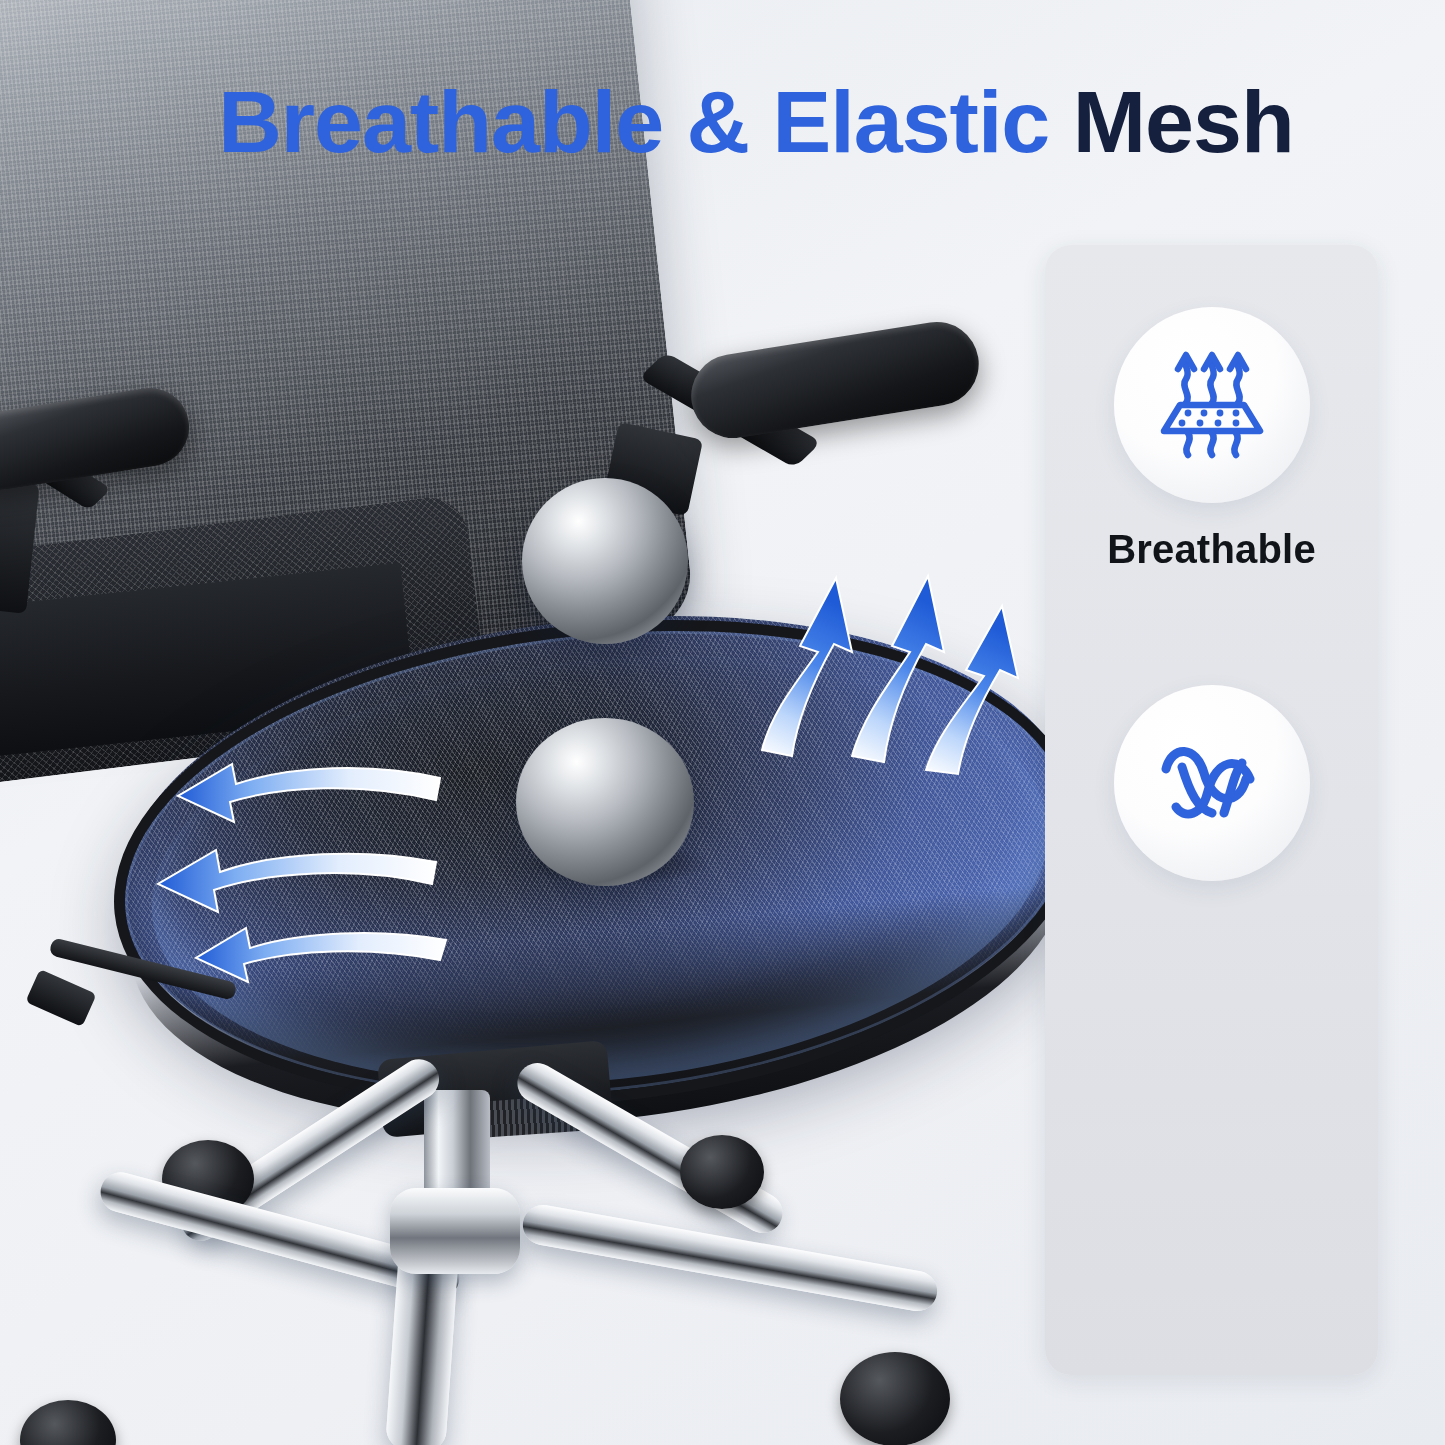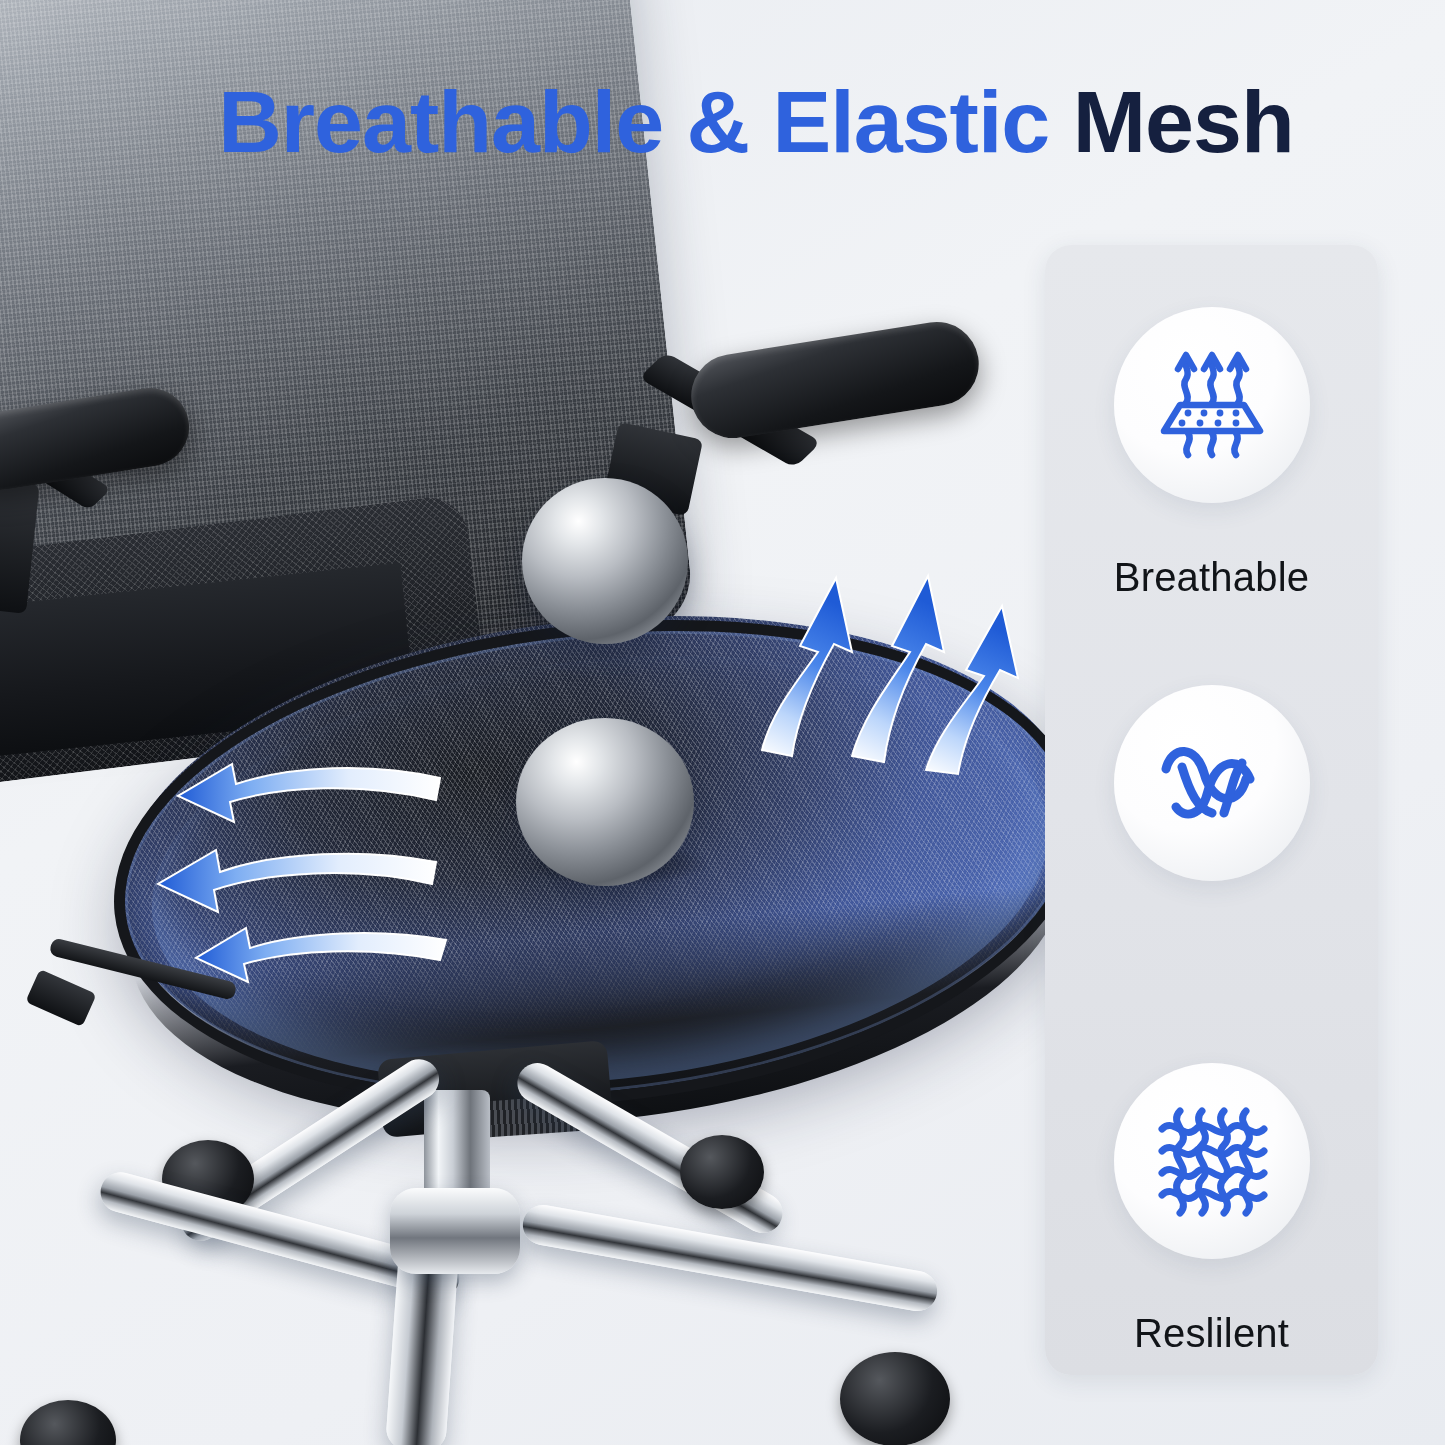--- a/index.html
+++ b/index.html
@@ -165,21 +165,21 @@
   .feature.f1{top:62px;}
   .feature.f2{top:440px;}
   .feature.f3{top:818px;}
   .circle{
     width:196px;height:196px;margin:0 auto;border-radius:50%;
     background:radial-gradient(circle at 38% 30%, #ffffff 0%, #fdfdfe 48%, #eef0f3 82%, #e2e5e9 100%);
     box-shadow:0 8px 22px rgba(60,80,110,.10);
     display:flex;align-items:center;justify-content:center;
   }
   .feat-label{
-    margin-top:52px;font-size:40px;color:#111418;font-weight:400;letter-spacing:.2px;
+    margin-top:24px;font-size:40px;color:#111418;font-weight:700;letter-spacing:.2px;
   }
 </style>
 </head>
 <body>
 
 <div class="stage">
 
   <div class="title">
     <span class="t-blue">Breathable &amp; Elastic</span><span class="t-dark"> Mesh</span>
   </div>
@@ -301,33 +301,14 @@
           <g fill="none" stroke="#2f62dd" stroke-width="9" stroke-linecap="round">
             <path d="M20 52 C26 28 50 28 58 56 C66 86 92 92 100 62"></path>
             <path d="M30 90 C38 102 56 100 62 74 C70 42 94 38 104 62"></path>
             <path d="M36 50 C44 76 52 92 66 96"></path>
             <path d="M78 96 C86 72 88 56 96 46"></path>
           </g>
         </svg>
       </div>
     </div>
 
-    <div class="feature f3">
-      <div class="circle">
-        <svg width="132" height="132" viewBox="0 0 132 132">
-          <g fill="none" stroke="#2f62dd" stroke-width="7" stroke-linecap="round">
-
-            <path d="M16 34 C28 22 38 46 50 34 C62 22 72 46 84 34 C96 22 106 46 118 34"></path>
-            <path d="M16 56 C28 44 38 68 50 56 C62 44 72 68 84 56 C96 44 106 68 118 56"></path>
-            <path d="M16 78 C28 66 38 90 50 78 C62 66 72 90 84 78 C96 66 106 90 118 78"></path>
-            <path d="M16 100 C28 88 38 112 50 100 C62 88 72 112 84 100 C96 88 106 112 118 100"></path>
-
-            <path d="M34 16 C22 28 46 38 34 50 C22 62 46 72 34 84 C22 96 46 106 34 118"></path>
-            <path d="M56 16 C44 28 68 38 56 50 C44 62 68 72 56 84 C44 96 68 106 56 118"></path>
-            <path d="M78 16 C66 28 90 38 78 50 C66 62 90 72 78 84 C66 96 90 106 78 118"></path>
-            <path d="M100 16 C88 28 112 38 100 50 C88 62 112 72 100 84 C88 96 112 106 100 118"></path>
-          </g>
-        </svg>
-      </div>
-      <div class="feat-label">Reslilent</div>
-    </div>
   </div>
 </div>
 
 </body></html>

